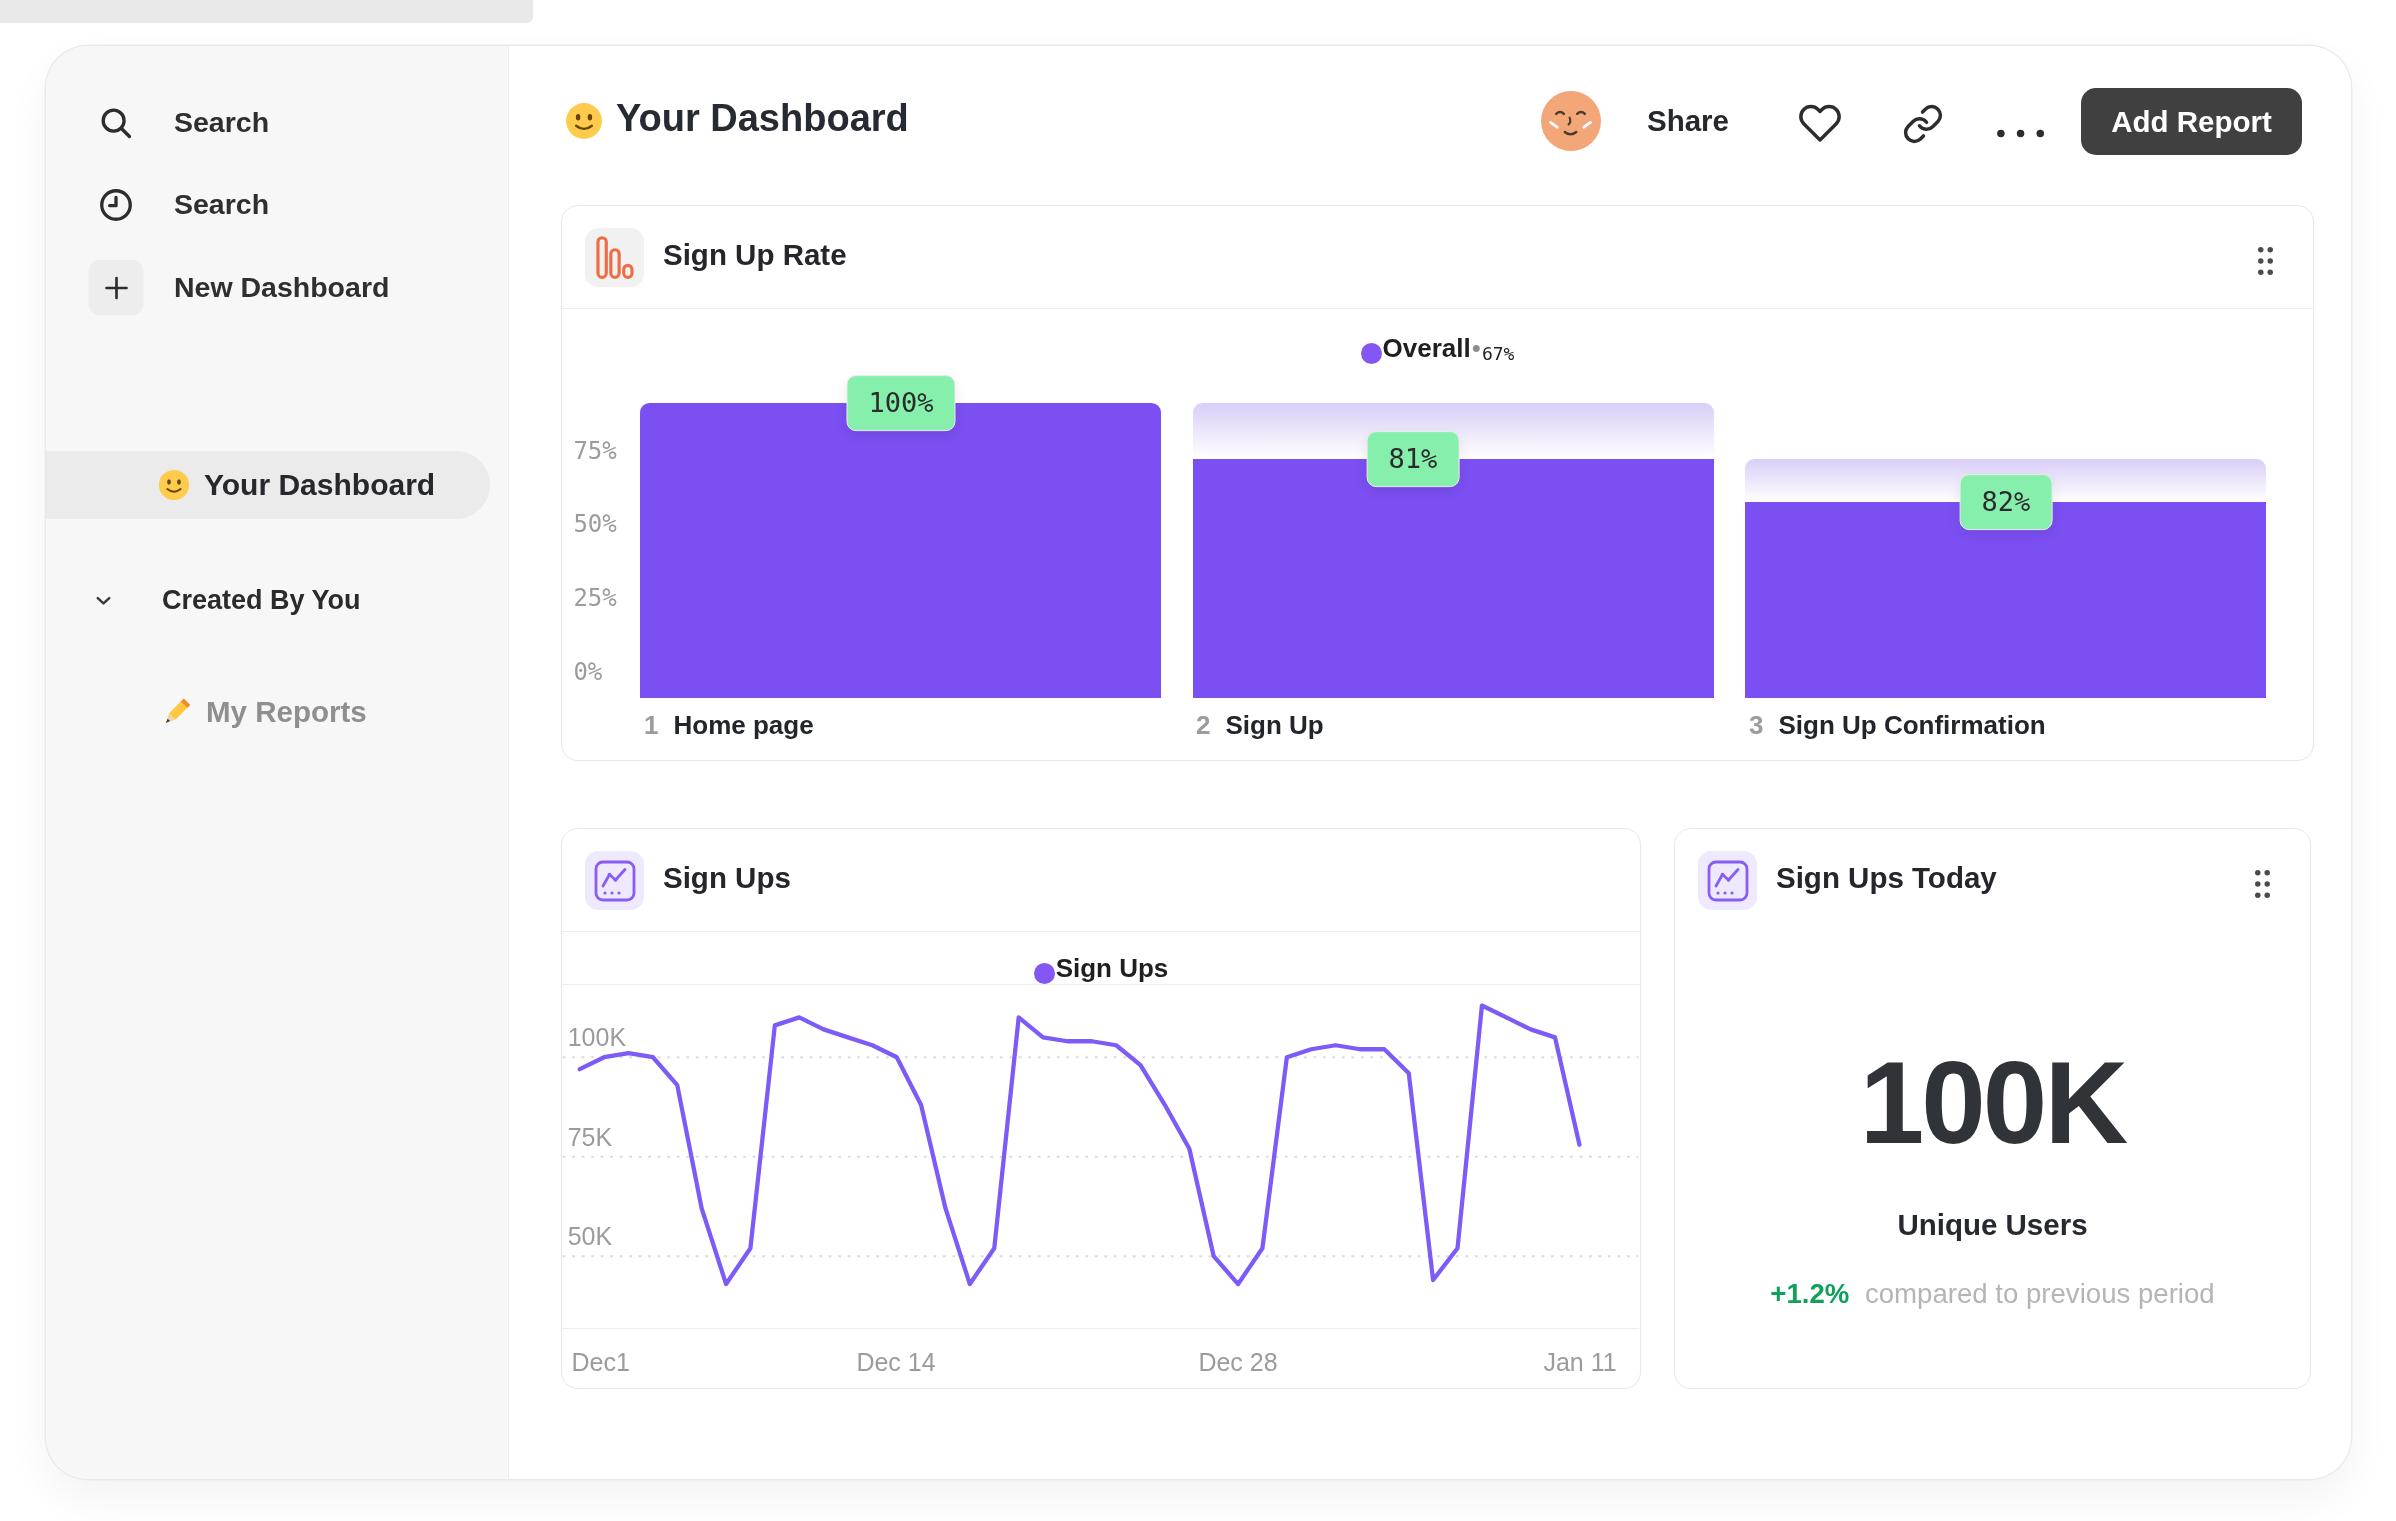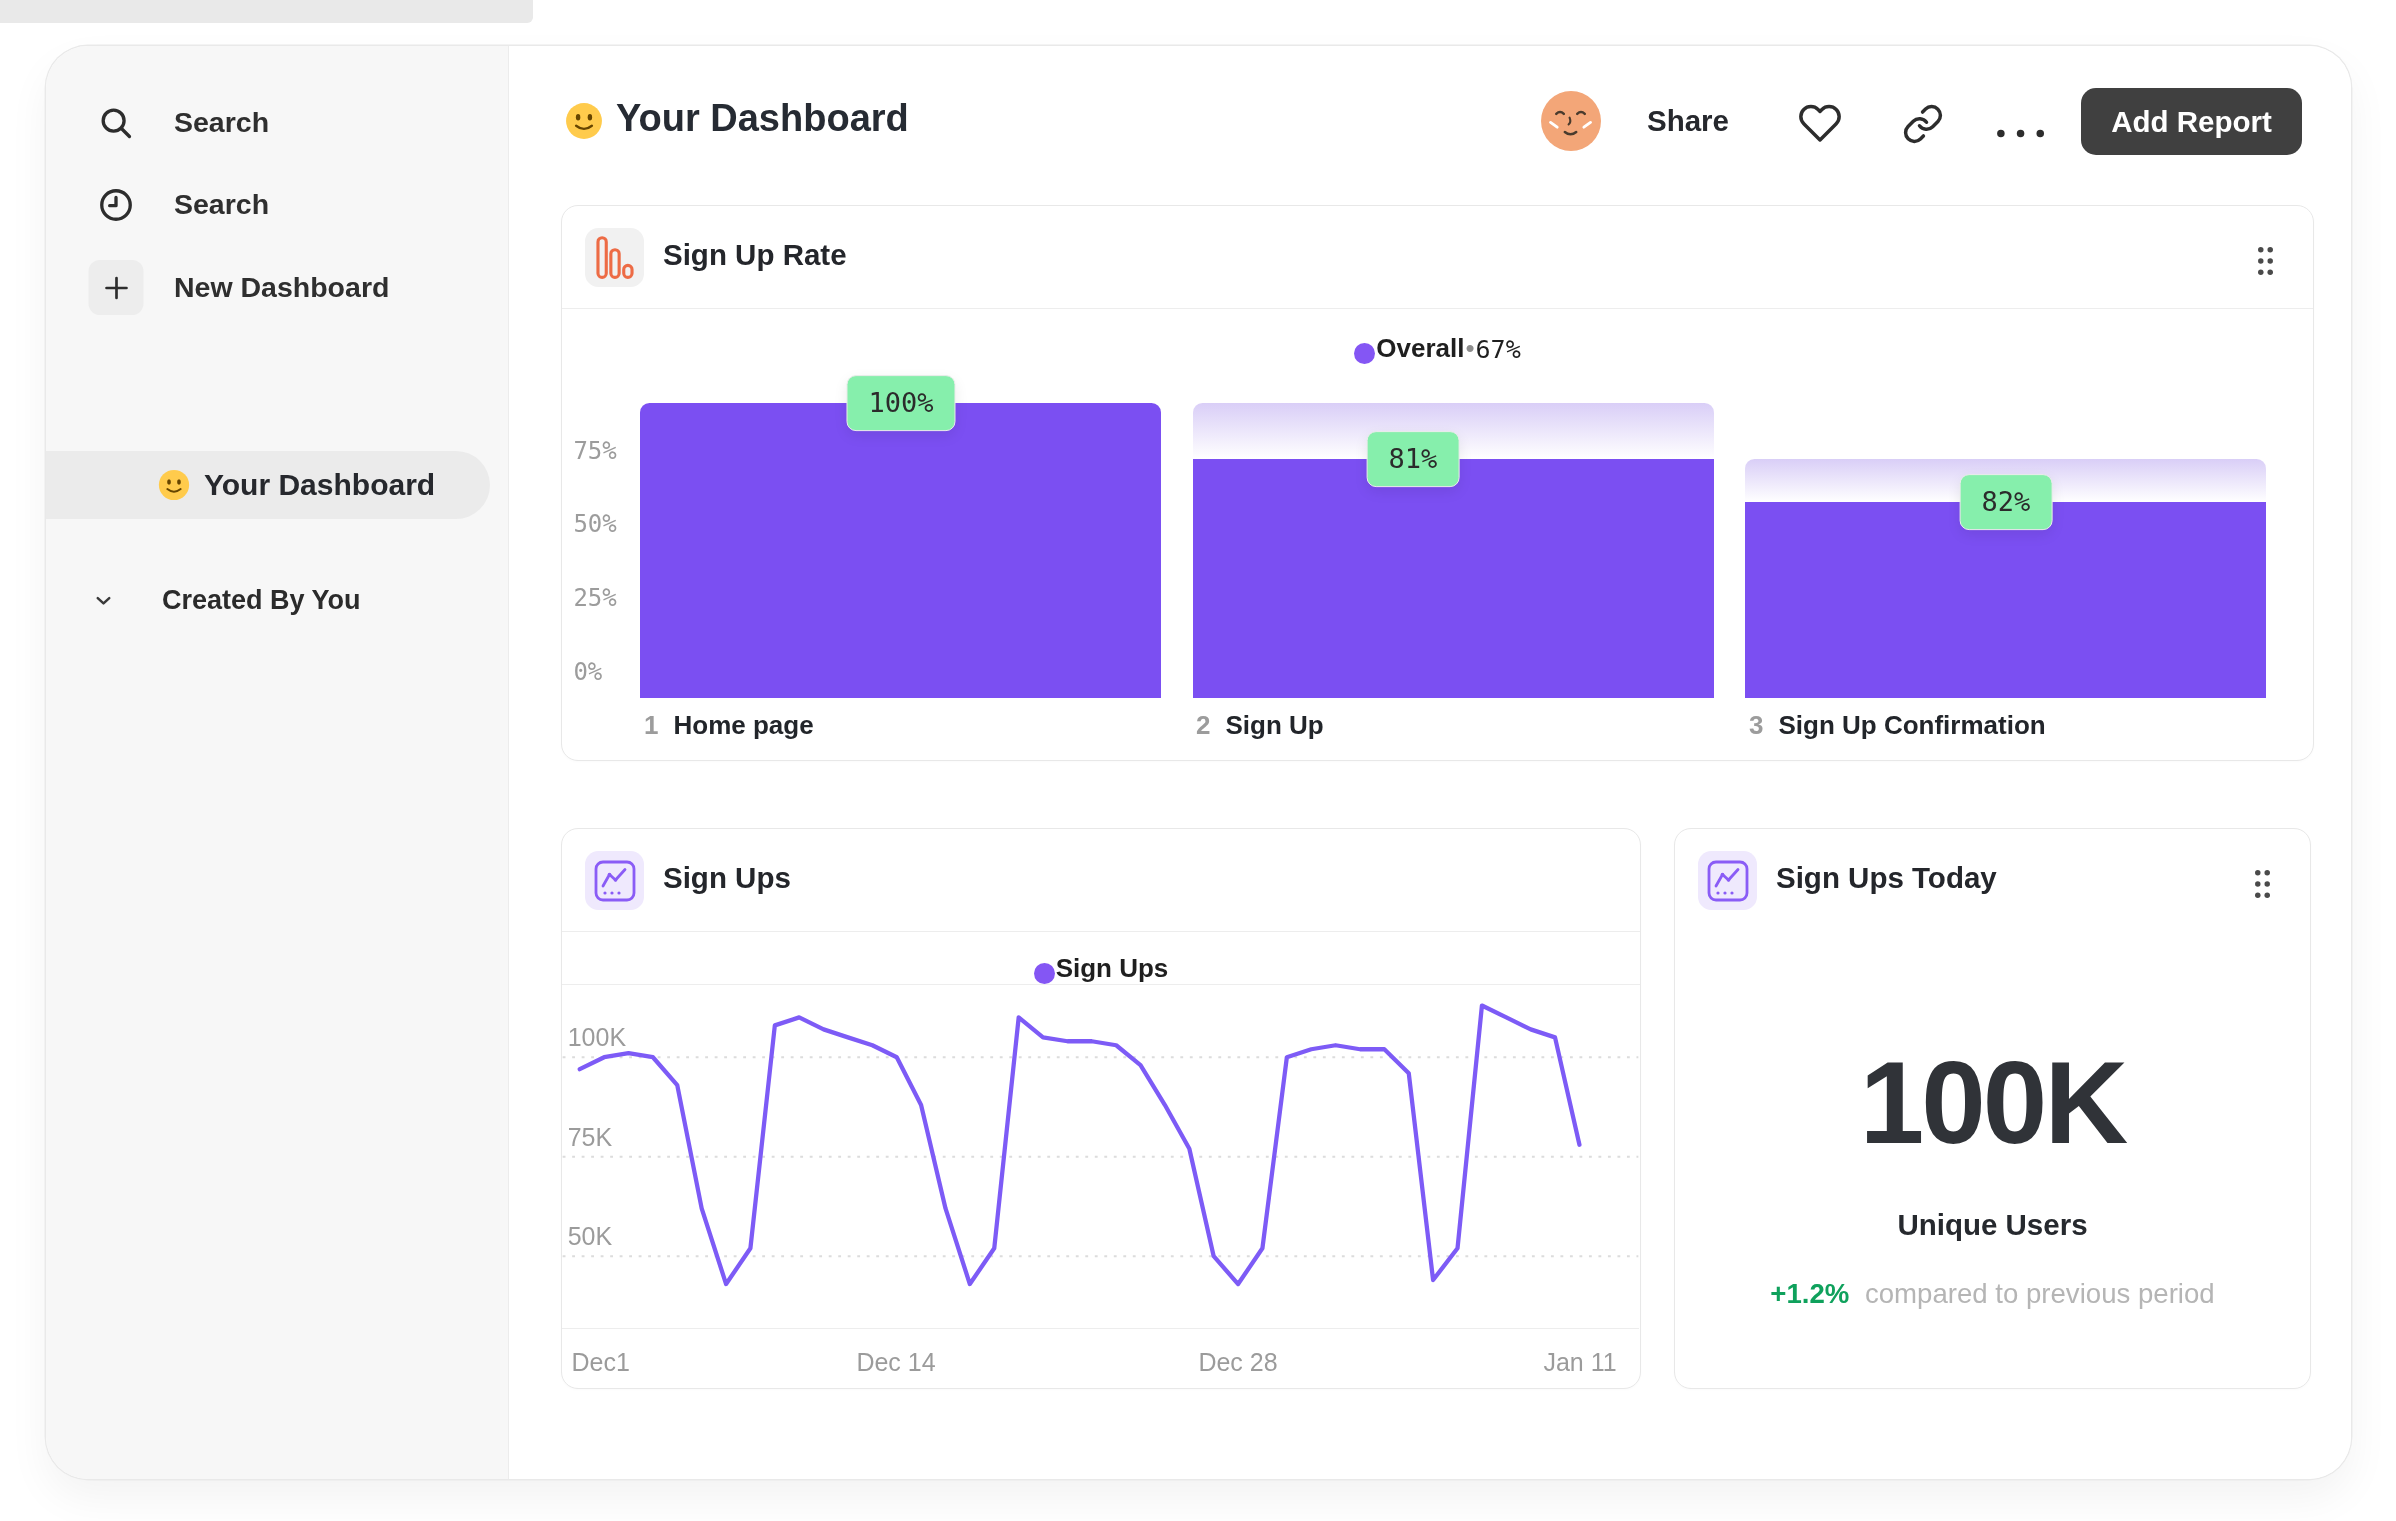--- a/index.html
+++ b/index.html
@@ -49,21 +49,21 @@
   .card-title { position:absolute; left:101px; top:32px; font-size:29.5px; font-weight:700; color:#24262b; }
   .grip { position:absolute; right:36px; top:38px; cursor:grab; display:flex; }
 
   
   #funnel-card { left:52px; top:159px; width:1753px; height:556px; }
   .legend-row { position:absolute; left:0; width:100%; display:flex; align-items:flex-end; justify-content:center; gap:1px; }
   #funnel-legend { top:116px; height:42px; }
   .legend-dot { width:21px; height:21px; border-radius:50%; background:#8456f4; }
   .legend-name { font-size:26px; font-weight:600; color:#1f1f1f; }
   .legend-sep { font-size:26px; color:#8d8d8d; }
-  .legend-val { font-family:"DejaVu Sans Mono",monospace; font-size:25px; color:#1f1f1f; }
+  .legend-val { font-family:"DejaVu Sans Mono",monospace; font-size:18px; color:#1f1f1f; }
   .funnel-tick { position:absolute; left:11.4px; font-family:"DejaVu Sans Mono",monospace; font-size:24px; color:#9c9c9c; }
   .funnel-col { position:absolute; border-radius:9.5px 9.5px 0 0; overflow:hidden; }
   .funnel-cap { position:absolute; left:0; top:0; width:100%; background:linear-gradient(180deg,#d9cef7 0%, rgba(255,255,255,0) 100%); }
   .funnel-solid { position:absolute; left:0; bottom:0; width:100%; background:#7b4ff2; }
   .funnel-tip { position:absolute; transform:translate(-50%,-50%); background:#86efac; border:1.4px solid #ececec; border-radius:9.5px;
     box-shadow:0 4.8px 13.3px rgba(0,0,0,.08); padding:11.4px 21px; font-family:"DejaVu Sans Mono",monospace; font-size:27px; color:#2b2b2b; }
   .step-lbl { position:absolute; top:504px; display:flex; gap:15px; align-items:baseline; }
   .step-lbl .num { font-size:26px; font-weight:600; color:#9c9c9c; }
   .step-lbl .txt { font-size:26px; font-weight:700; color:#22252a; }
 
@@ -142,20 +142,33 @@
 
       <div class="section-head" style="top:530px;">
         <span class="chev">
           <svg width="23" height="23" viewBox="0 0 24 24" fill="none" stroke="#3a3a3a" stroke-width="2.6" stroke-linecap="round" stroke-linejoin="round">
               <path d="M6 9.5 l6 5.5 6-5.5"></path>
             </svg>
         </span>
         <span class="lbl">Created By You</span>
       </div>
 
+      <div class="side-sub">
+        <span class="emoji">
+          <svg width="36" height="36" viewBox="0 0 36 36">
+            <g transform="rotate(45 18 18)">
+              <rect x="14" y="3" width="9" height="21" rx="1" fill="#ffc83d"></rect>
+              <rect x="14" y="3" width="9" height="4" fill="#f28a2e"></rect>
+              <polygon points="14,24 23,24 18.5,33" fill="#f5d3a6"></polygon>
+              <polygon points="16.8,28.6 20.2,28.6 18.5,33" fill="#3b3b3b"></polygon>
+            </g>
+          </svg>
+        </span>
+        <span class="lbl">My Reports</span>
+      </div>
     </nav>
 
     <main class="main">
 
       <span class="page-head-emoji">
         <svg width="38" height="38" viewBox="0 0 36 36">
           <circle cx="18" cy="18" r="17" fill="#ffcb4c"></circle>
           <ellipse cx="12.4" cy="14.5" rx="2.1" ry="3.1" fill="#664500"></ellipse>
           <ellipse cx="23.6" cy="14.5" rx="2.1" ry="3.1" fill="#664500"></ellipse>
           <path d="M10.5 22.5 Q18 28.5 25.5 22.5" stroke="#664500" stroke-width="2.2" fill="none" stroke-linecap="round"></path>

